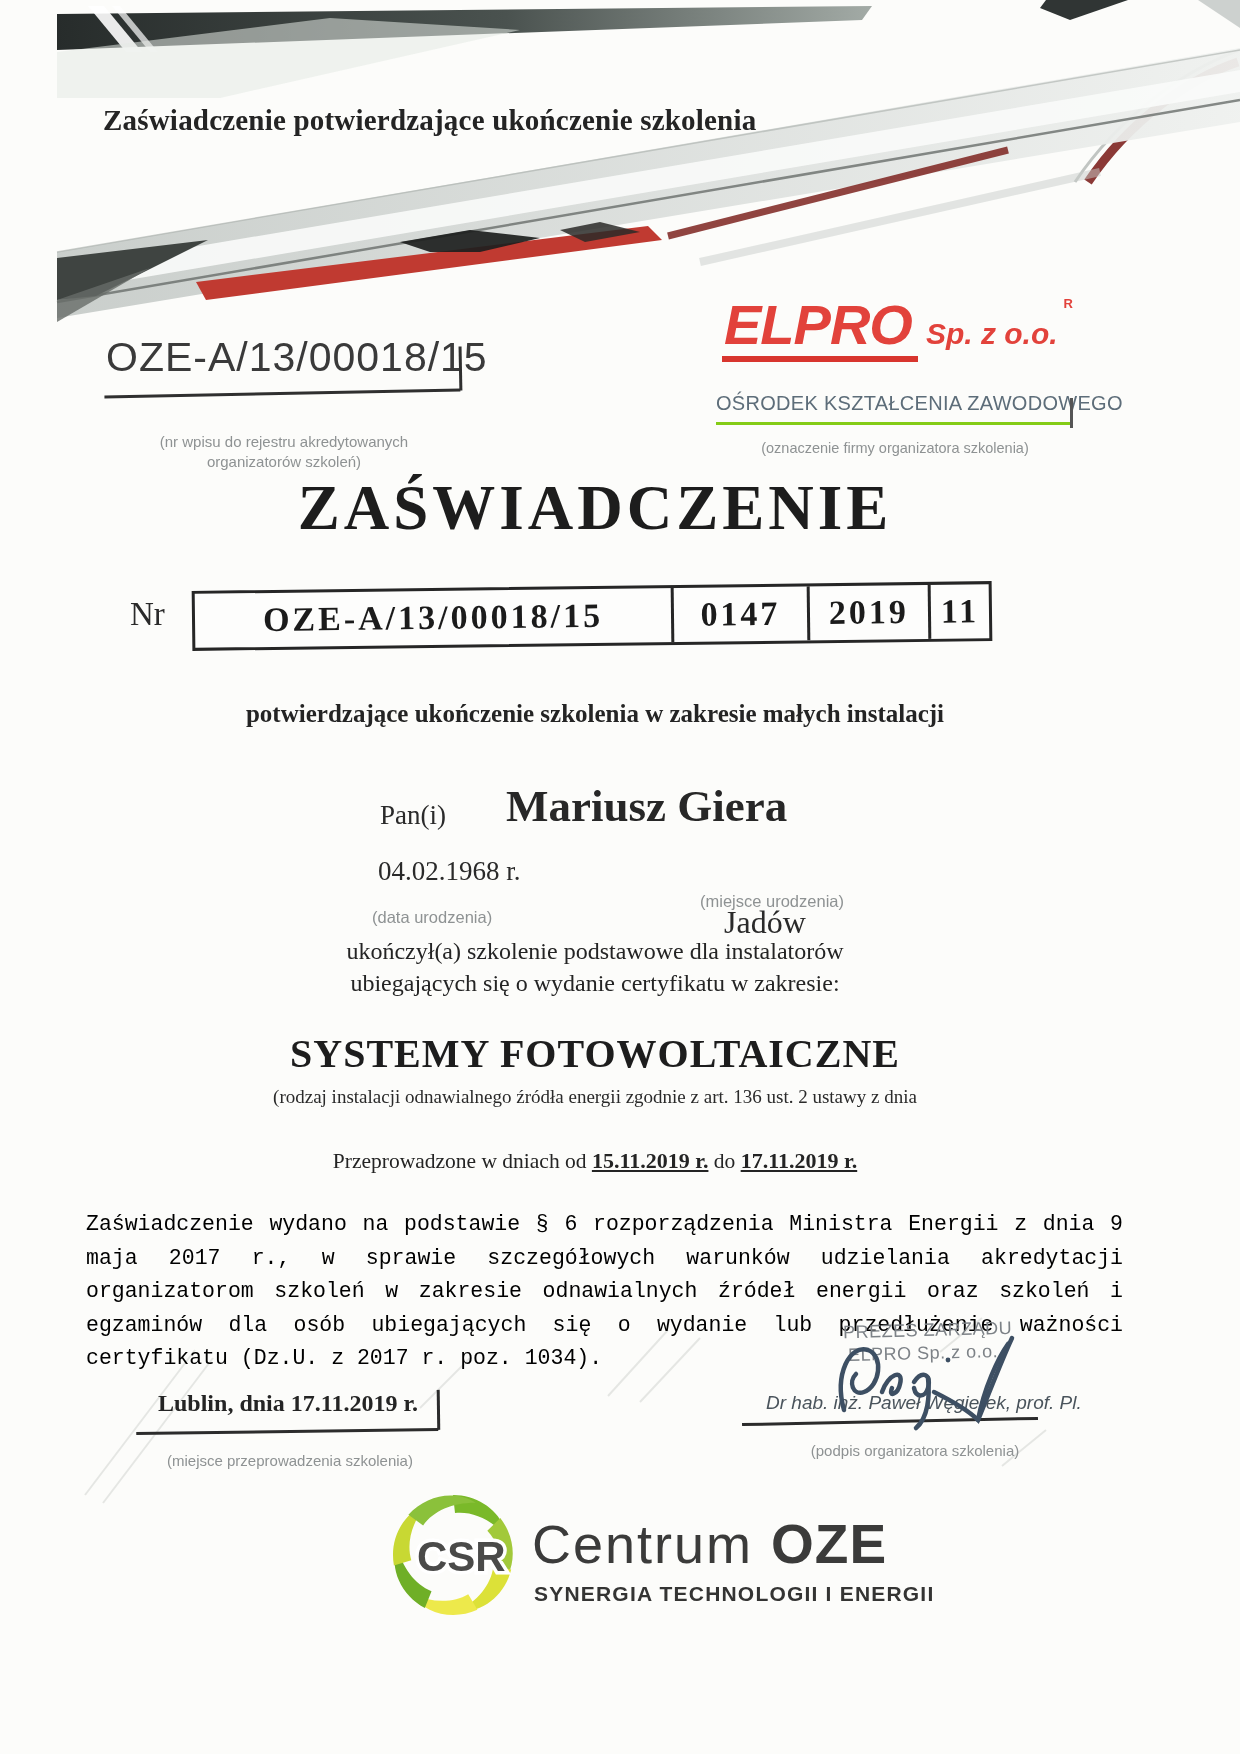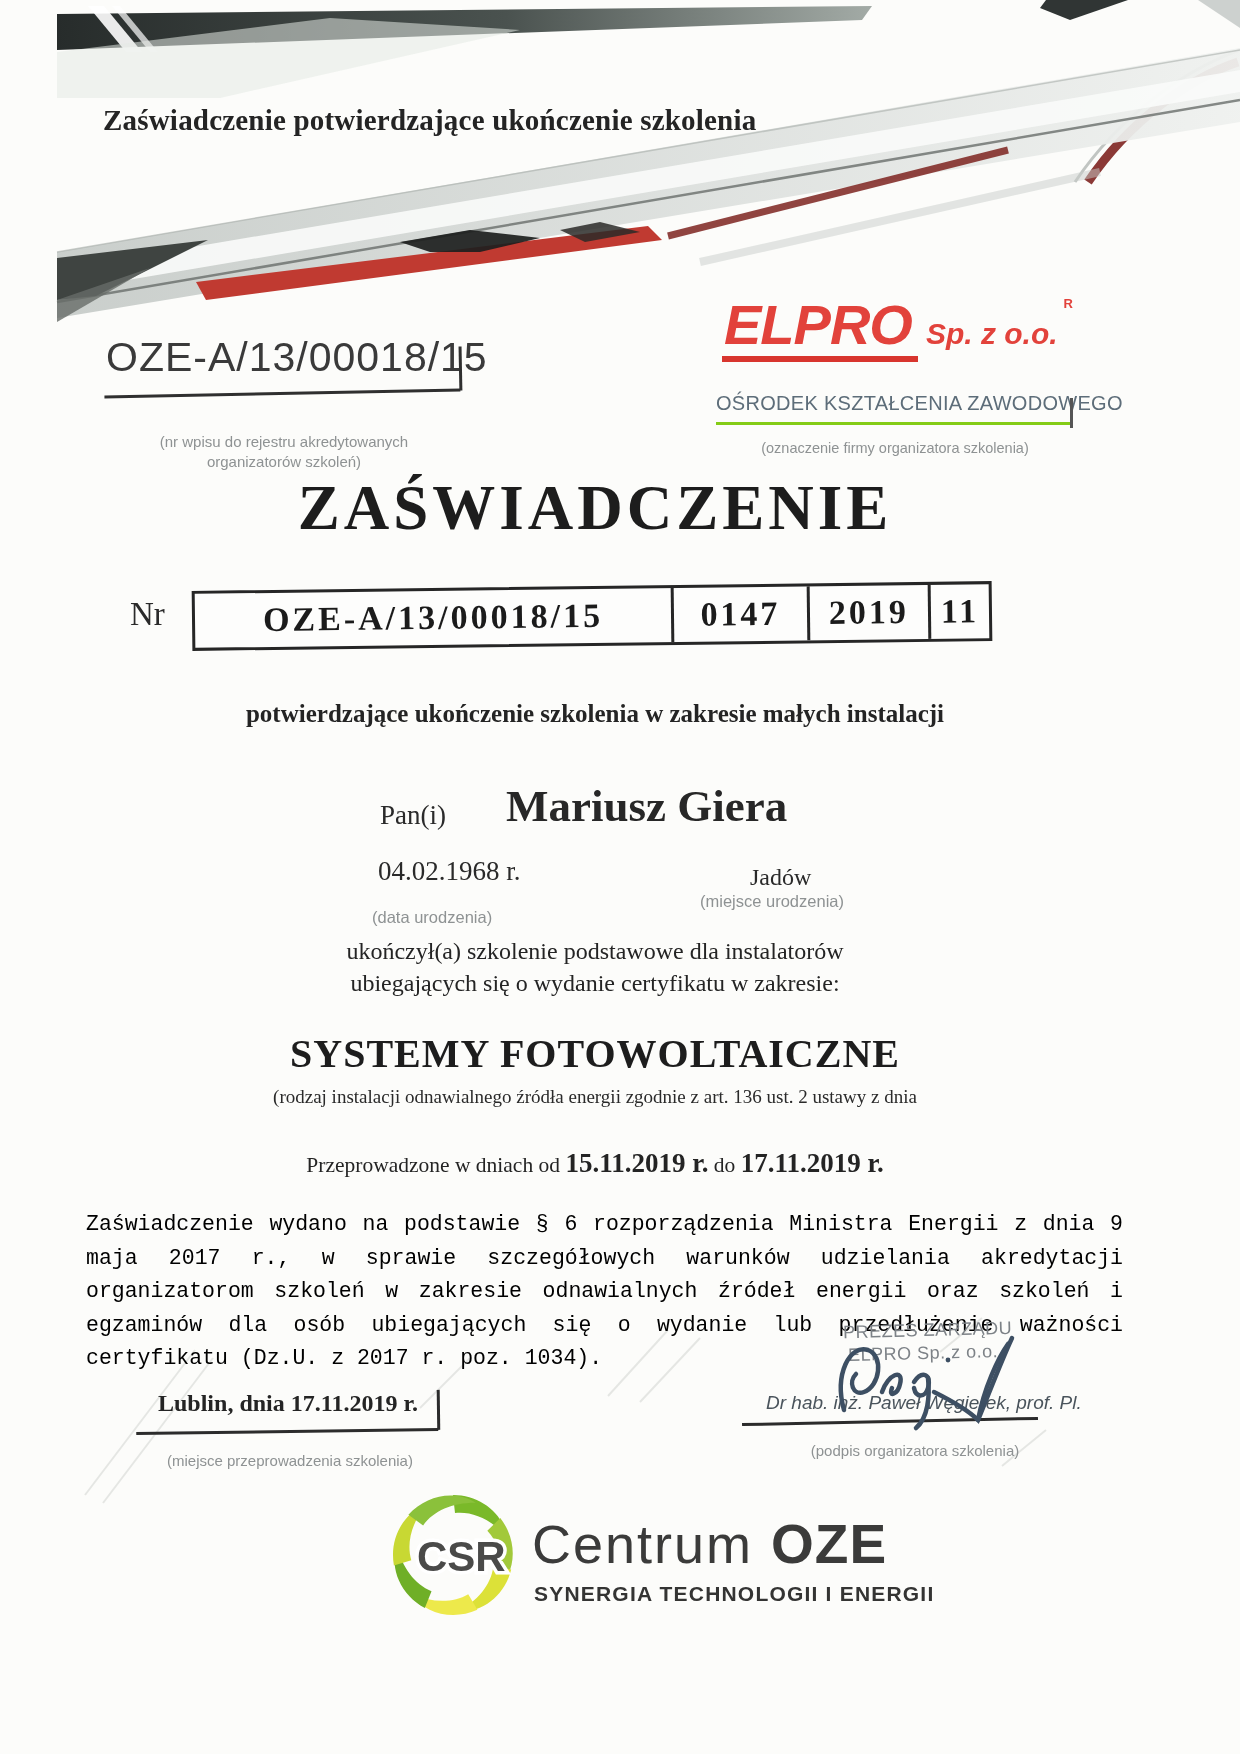--- a/index.html
+++ b/index.html
@@ -44,32 +44,32 @@
   .nr-c3{flex:0 0 118px;border-right:3px solid #262626;}
   .nr-c4{flex:1 1 auto;}
 
   .doc-subtitle{left:0;top:700px;width:1190px;text-align:center;font-size:25px;font-weight:bold;color:#242424;}
 
   .salutation{left:380px;top:800px;font-size:27px;color:#2a2a2a;}
   .recipient-name{left:506px;top:780px;font-size:45px;font-weight:bold;color:#272727;}
 
   .birth-date{left:378px;top:856px;font-size:27px;color:#2a2a2a;}
   .birth-date-cap{left:372px;top:892px;font-size:16.5px;margin-top:16px;}
-  .birth-place{left:724px;top:864px;font-size:24px;color:#2a2a2a;margin-left:26px;}
+  .birth-place{left:724px;top:904px;font-size:32px;color:#2a2a2a;}
   .birth-place-cap{left:700px;top:892px;font-size:16.5px;}
 
   .comp1{left:0;top:938px;width:1190px;text-align:center;font-size:24px;color:#242424;}
   .comp2{left:0;top:970px;width:1190px;text-align:center;font-size:24px;color:#242424;}
 
   .scope-title{left:0;top:1030px;width:1190px;text-align:center;font-size:40px;font-weight:bold;letter-spacing:1px;color:#1d1d1d;}
   .legal1{left:0;top:1086px;width:1190px;text-align:center;font-size:19px;color:#2a2a2a;}
   .legal2{left:0;top:1112px;width:1190px;text-align:center;font-size:19px;color:#2a2a2a;}
 
   .dates-line{left:0;top:1148px;width:1190px;text-align:center;font-size:21.5px;color:#242424;}
-  .dates-line b{font-size:27px;}
+  .dates-line b{font-size:22px;text-decoration:underline;}
 
   .legal-par{left:86px;top:1208px;width:1037px;white-space:normal;text-align:justify;font-size:21.5px;line-height:33.5px;color:#000000;font-family:Liberation Mono, monospace;}
 
   
   .prezes1{left:843px;top:1320px;font-family:"Liberation Sans", sans-serif;font-size:18px;color:#7d8287;letter-spacing:.5px;transform:rotate(-1.5deg);}
   .prezes2{left:848px;top:1343px;font-family:"Liberation Sans", sans-serif;font-size:18px;color:#7d8287;letter-spacing:.5px;transform:rotate(-1.5deg);}
   .sig-svg{left:826px;top:1330px;z-index:3;}
   .signer-name{left:766px;top:1392px;font-family:"Liberation Sans", sans-serif;font-style:italic;font-size:19px;color:#4a545c;z-index:2;}
   .sig-rule{left:742px;top:1420px;width:296px;height:3px;background:#2b2b2b;transform:rotate(-1.2deg);}
   .sig-cap{left:770px;top:1442px;width:290px;text-align:center;font-size:15px;}

